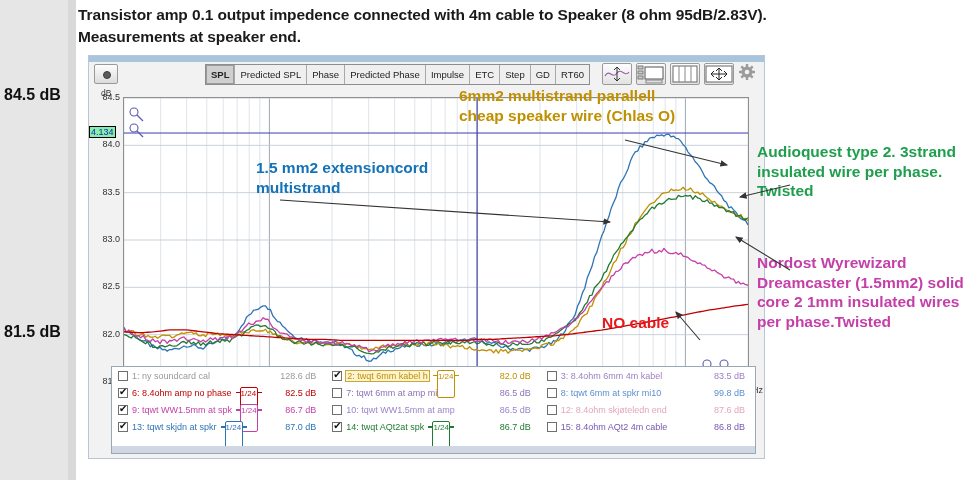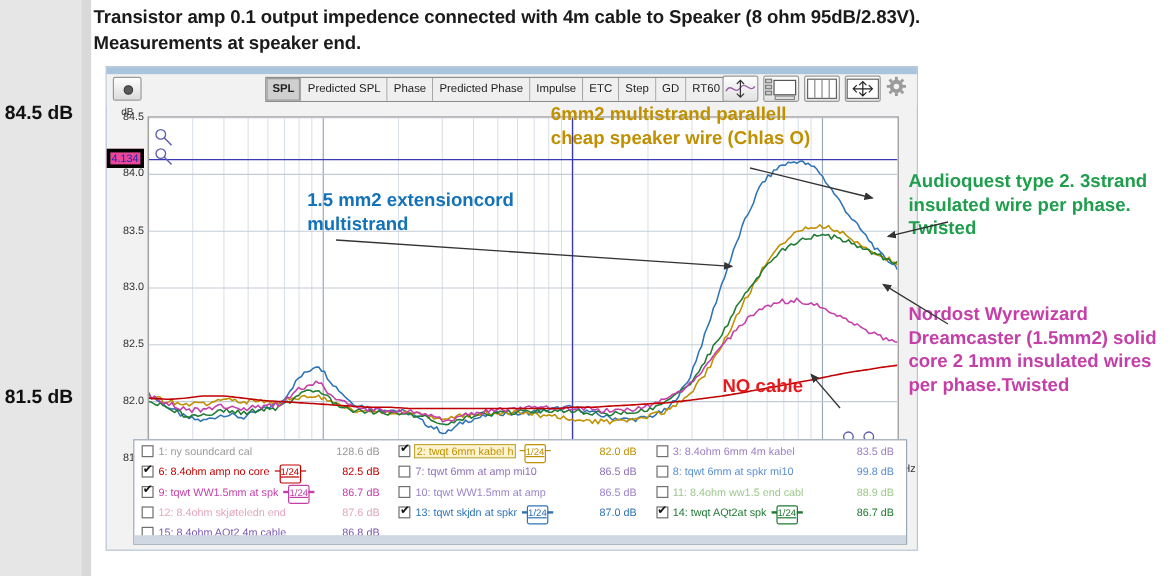--- a/index.html
+++ b/index.html
@@ -44,21 +44,21 @@
   #toolbar { position:absolute; left:0; top:6px; width:100%; height:27px; background:#f2f2f2; }
   #mic-btn {
     position:absolute; left:5px; top:2px; width:24px; height:20px;
     background:linear-gradient(#fdfdfd,#dcdcdc); border:1px solid #9a9a9a; border-radius:2px;
   }
   #mic-btn .dot {
     position:absolute; left:8px; top:6px; width:8px; height:8px; border-radius:50%;
     background:#5a5a5a; border:1px solid #3d3d3d;
   }
   #tabgroup {
-    position:absolute; left:132px; top:2px; height:21px;
+    position:absolute; left:116px; top:2px; height:21px;
     display:flex; border:1px solid #8d8d8d; background:#efefef;
   }
   .tab {
     padding:0 5px; height:19px; line-height:19px; font-size:9.5px; color:#222;
     border-right:1px solid #a8a8a8; background:#efefef; white-space:nowrap;
     cursor:default;
   }
   .tab:last-child { border-right:none; }
   .tab.active { background:#cfcfcf; font-weight:bold; box-shadow:inset 0 0 0 1px #9a9a9a; }
   #right-icons { position:absolute; right:6px; top:1px; display:flex; gap:4px; align-items:center; }
@@ -75,22 +75,22 @@
   }
   #yaxis-unit {
     position:absolute; left:12px; top:-1px; font-size:8.5px; color:#333;
   }
   .ytick {
     position:absolute; right:3px; font-size:9px; color:#333; transform:translateY(-50%);
     white-space:nowrap;
     margin-left:12px;
   }
   #cursor-readout {
-    position:absolute; left:0px; font-size:9px; color:#2424b0; background:#ec4899;
-    border:3px solid #000000; padding:0 1px; transform:translateY(-50%);
+    position:absolute; left:0px; font-size:9px; color:#2424b0; background:#86efac;
+    border:1px solid #000000; padding:0 1px; transform:translateY(-50%);
   }
   #plot {
     position:absolute; left:34px; top:8px; width:626px; height:286px;
     background:#ffffff; border:1px solid #8f8f8f; overflow:hidden;
   }
   #plot svg { display:block; }
   
   #xaxis { position:absolute; left:34px; top:296px; width:626px; height:16px; }
   .xtick { position:absolute; font-size:9px; color:#333; transform:translateX(-50%); top:0; }
   #x-cursor-box {
@@ -123,22 +123,22 @@
     width:10px; height:10px; border:1px solid #6f6f6f; background:#fff; flex:0 0 10px;
     position:relative;
   }
   .cb.on::after {
     content:"✔"; position:absolute; left:0px; top:-3px; font-size:10px; color:#111; line-height:12px;
   }
   .lglabel { font-size:9px; white-space:nowrap; }
   .lglabel.sel { background:#fdf4cf; outline:1px solid #c4a93a; padding:0 1px; }
   .lgoff { width:26px; height:12px; position:relative; flex:0 0 26px; }
   .lgoff .box {
-    position:absolute; left:4px; top:0; width:18px; height:16px; border:1.4px solid currentColor;
-    border-radius:2px; font-size:8px; text-align:center; line-height:11px; background:#fff;text-decoration:underline;
+    position:absolute; left:4px; top:0; width:18px; height:28px; border:1.4px solid currentColor;
+    border-radius:2px; font-size:8px; line-height:11px; background:#fff;
   }
   .lgoff .l, .lgoff .r {
     position:absolute; top:5px; width:5px; height:1.6px; background:currentColor;
   }
   .lgoff .l { left:0; } .lgoff .r { right:0; }
   .lgval { font-size:9px; margin-left:auto; padding-right:10px; white-space:nowrap; }
   #legend-foot { position:absolute; left:0; bottom:0; width:100%; height:7px; background:#cfd8e2; }
 
   
   .ann { position:absolute; font-weight:bold; line-height:1.27; }
@@ -326,21 +326,21 @@
           </span>
           <span class="lgval" style="color: rgb(191, 144, 0);">82.0 dB</span>
         </div>
         <div class="lgcell">
           <div class="cb"></div>
           <span class="lglabel" style="color: rgb(157, 127, 196);">3: 8.4ohm 6mm 4m kabel</span>
           <span class="lgval" style="color: rgb(157, 127, 196);">83.5 dB</span>
         </div>
         <div class="lgcell">
           <div class="cb on"></div>
-          <span class="lglabel" style="color: rgb(192, 0, 0);">6: 8.4ohm amp no core</span>
+          <span class="lglabel" style="color: rgb(192, 0, 0);">6: 8.4ohm amp no phase</span>
           <span class="lgoff" style="color: rgb(192, 0, 0);">
             <span class="l"></span>
             <span class="box">1/24</span>
             <span class="r"></span>
           </span>
           <span class="lgval" style="color: rgb(192, 0, 0);">82.5 dB</span>
         </div>
         <div class="lgcell">
           <div class="cb"></div>
           <span class="lglabel" style="color: rgb(143, 114, 184);">7: tqwt 6mm at amp mi10</span>
@@ -358,25 +358,20 @@
             <span class="l"></span>
             <span class="box">1/24</span>
             <span class="r"></span>
           </span>
           <span class="lgval" style="color: rgb(196, 63, 168);">86.7 dB</span>
         </div>
         <div class="lgcell">
           <div class="cb"></div>
           <span class="lglabel" style="color: rgb(155, 132, 201);">10: tqwt WW1.5mm at amp</span>
           <span class="lgval" style="color: rgb(155, 132, 201);">86.5 dB</span>
-        </div>
-        <div class="lgcell">
-          <div class="cb"></div>
-          <span class="lglabel" style="color: rgb(158, 201, 141);">11: 8.4ohm ww1.5 end cabl</span>
-          <span class="lgval" style="color: rgb(158, 201, 141);">88.9 dB</span>
         </div>
         <div class="lgcell">
           <div class="cb"></div>
           <span class="lglabel" style="color: rgb(227, 166, 191);">12: 8.4ohm skjøteledn end</span>
           <span class="lgval" style="color: rgb(227, 166, 191);">87.6 dB</span>
         </div>
         <div class="lgcell">
           <div class="cb on"></div>
           <span class="lglabel" style="color: rgb(46, 116, 181);">13: tqwt skjdn at spkr</span>
           <span class="lgoff" style="color: rgb(46, 116, 181);">

